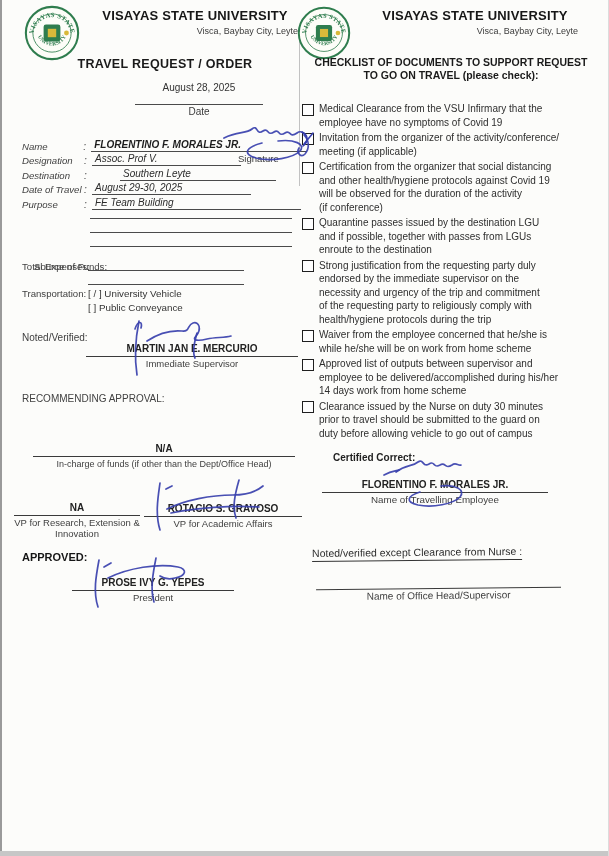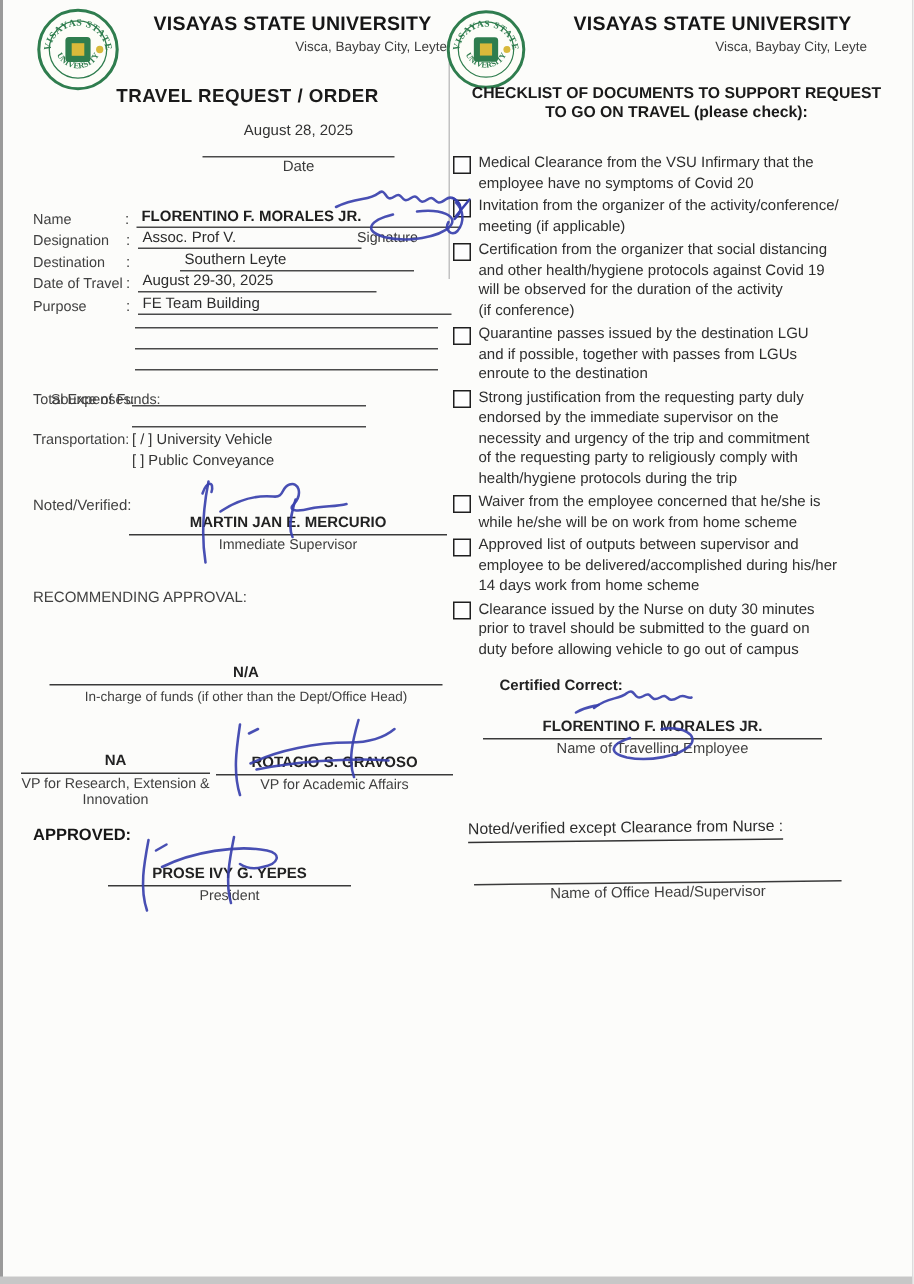--- a/index.html
+++ b/index.html
@@ -20,21 +20,21 @@
 
   .univ-head h1{margin:0;font-size:13px;font-weight:bold;color:#161616;letter-spacing:.2px;}
   .univ-head .addr{margin-top:3px;font-size:9px;color:#3c3c3c;text-align:right;}
   .form-title{font-size:12.5px;font-weight:bold;color:#1a1a1a;letter-spacing:.3px;}
   .chk-title{font-size:10.5px;font-weight:bold;color:#1a1a1a;line-height:13px;}
 
   .dateblock .val{font-size:10px;color:#333;text-align:center;border-bottom:1px solid #4a4a4a;padding-bottom:11px;}
   .dateblock .cap{font-size:10px;text-align:center;padding-top:1px;color:#3a3a3a;}
 
   
-  .fields{position:absolute;left:22px;top:137px;width:285px;}
+  .fields{position:absolute;left:22px;top:137px;width:285px;font-style:italic;}
   .field-row{display:flex;align-items:flex-end;height:14.5px;}
   .field-row .lab{width:62px;font-size:9.6px;color:#414141;}
   .field-row .col{width:8px;font-size:10px;color:#414141;}
   .field-row .val{font-size:10px;color:#2c2c2c;border-bottom:1px solid #4a4a4a;padding:0 3px 1px 3px;white-space:nowrap;overflow:visible;}
   .field-row .val.b{font-weight:bold;color:#1d1d1d;}
 
   .sig-label{font-size:9.5px;color:#3a3a3a;}
   .bline{position:absolute;left:90px;width:202px;height:0;border-bottom:1px solid #4a4a4a;}
   .shortline{position:absolute;left:88px;width:156px;height:0;border-bottom:1px solid #4a4a4a;}
   .small-lab{font-size:9.6px;color:#414141;}
@@ -191,21 +191,21 @@
   </div>
   <div class="abs center chk-title" style="left:302px;top:56px;width:298px;">
     <div>CHECKLIST OF DOCUMENTS TO SUPPORT REQUEST</div>
     <div>TO GO ON TRAVEL (please check):</div>
   </div>
 
   <div class="checklist" id="checklist">
       <div class="check-item">
         <span class="checkbox"></span>
         <div class="check-line">Medical Clearance from the VSU Infirmary that the</div>
-        <div class="check-line">employee have no symptoms of Covid 20</div>
+        <div class="check-line">employee have no symptoms of Covid 19</div>
       </div>
       <div class="check-item">
         <span class="checkbox">
           <svg viewBox="0 0 16 16">
             <path d="M13,2 L4,13"></path>
             <path d="M2,1 C8,4 9,10 3,15"></path>
           </svg>
         </span>
         <div class="check-line">Invitation from the organizer of the activity/conference/</div>
         <div class="check-line">meeting (if applicable)</div>

